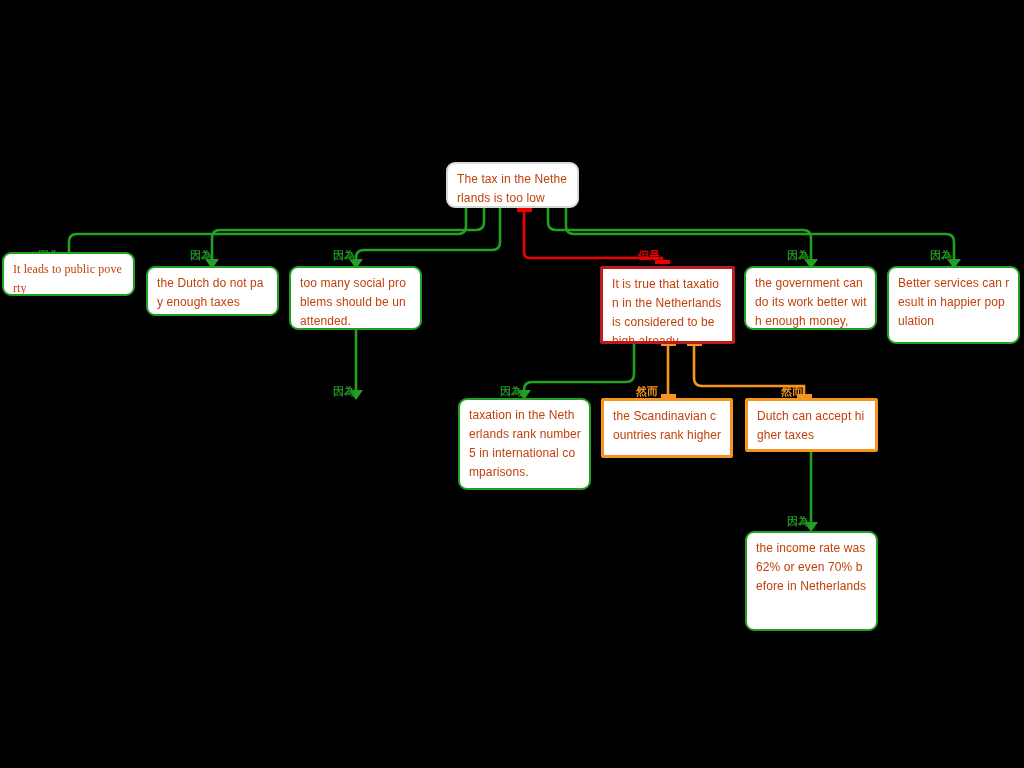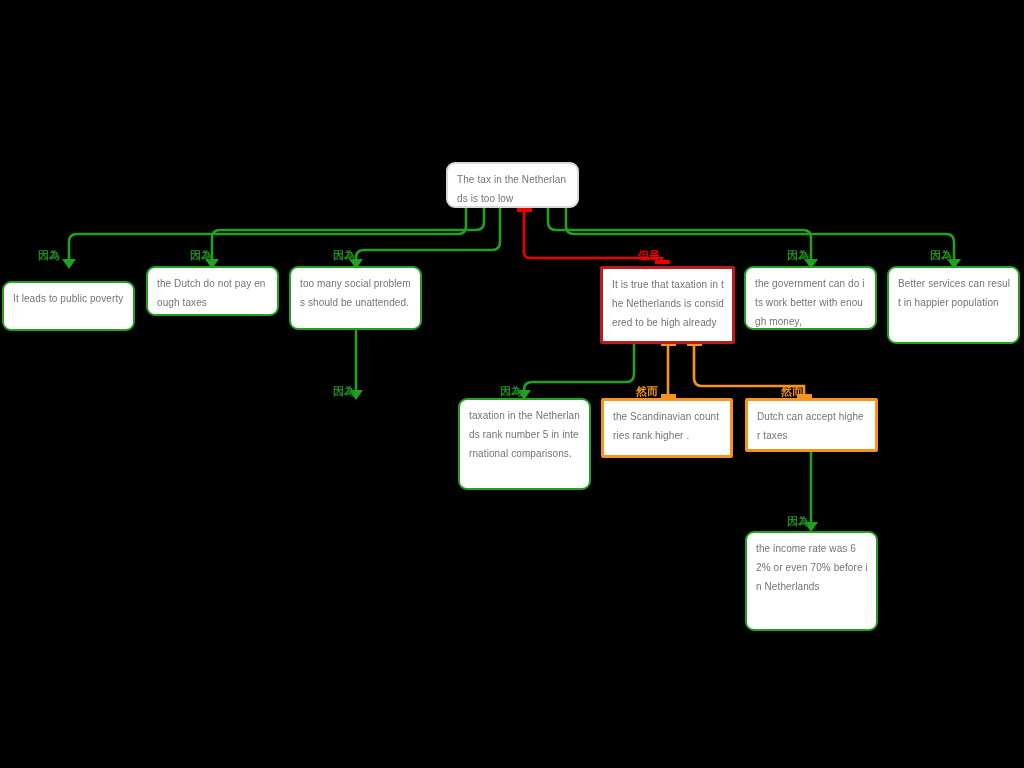--- a/index.html
+++ b/index.html
@@ -20,22 +20,22 @@
     position: absolute;
     left: 0; top: 0;
     width: 1024px;
     height: 768px;
     pointer-events: none;
   }
   .node {
     position: absolute;
     box-sizing: border-box;
     background: #ffffff;
-    color: #737373;
-    font-size: 10px;
+    color: #c2410c;
+    font-size: 12px;
     line-height: 19px;
     letter-spacing: 0.1px;
     padding: 6px 8px 6px 9px;
     word-break: break-all;
     overflow: hidden;
   }
   .node.green {
     border: 2px solid #22a022;
     border-radius: 9px;
   }
@@ -115,21 +115,21 @@
   <div class="conn-label g" style="left:787px; top:250px;">因為</div>
   <div class="conn-label g" style="left:930px; top:250px;">因為</div>
   <div class="conn-label g" style="left:333px; top:386px;">因為</div>
   <div class="conn-label g" style="left:500px; top:386px;">因為</div>
   <div class="conn-label o" style="left:636px; top:386px;">然而</div>
   <div class="conn-label o" style="left:781px; top:386px;">然而</div>
   <div class="conn-label g" style="left:787px; top:516px;">因為</div>
 
   <div class="node root" style="left:446px; top:162px; width:133px; height:46px;">The tax in the Netherlands is too low</div>
 
-  <div class="node green" style="left:2px; top:281px; width:133px; height:50px;">It leads to public poverty</div>
+  <div class="node green" style="left:2px; top:252px; width:133px; height:44px;font-family:Liberation Serif, serif;">It leads to public poverty</div>
 
   <div class="node green" style="left:146px; top:266px; width:133px; height:50px;">the Dutch do not pay enough taxes</div>
 
   <div class="node green" style="left:289px; top:266px; width:133px; height:64px;">too many social problems should be unattended.</div>
 
   <div class="node red" style="left:600px; top:266px; width:135px; height:78px;">It is true that taxation in the Netherlands is considered to be high already</div>
 
   <div class="node green" style="left:744px; top:266px; width:133px; height:64px;">the government can do its work better with enough money,</div>
 
   <div class="node green" style="left:887px; top:266px; width:133px; height:78px;">Better services can result in happier population</div>

